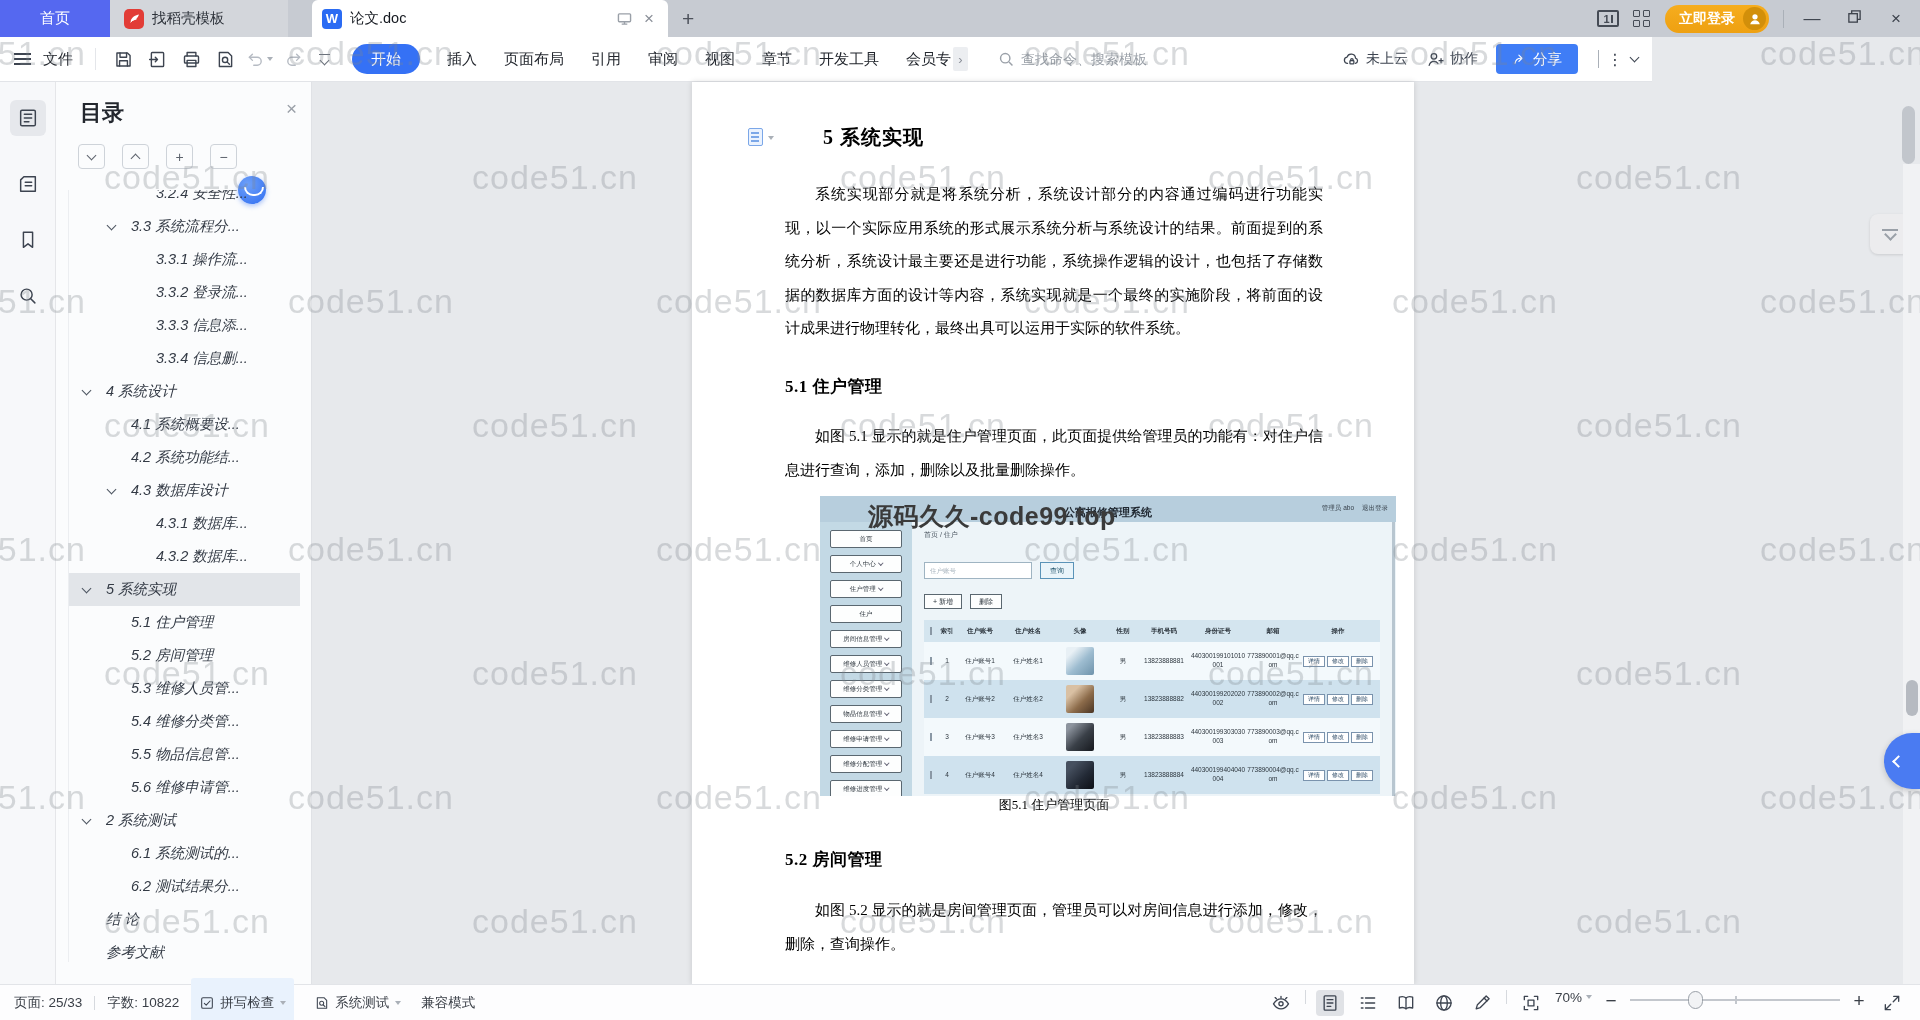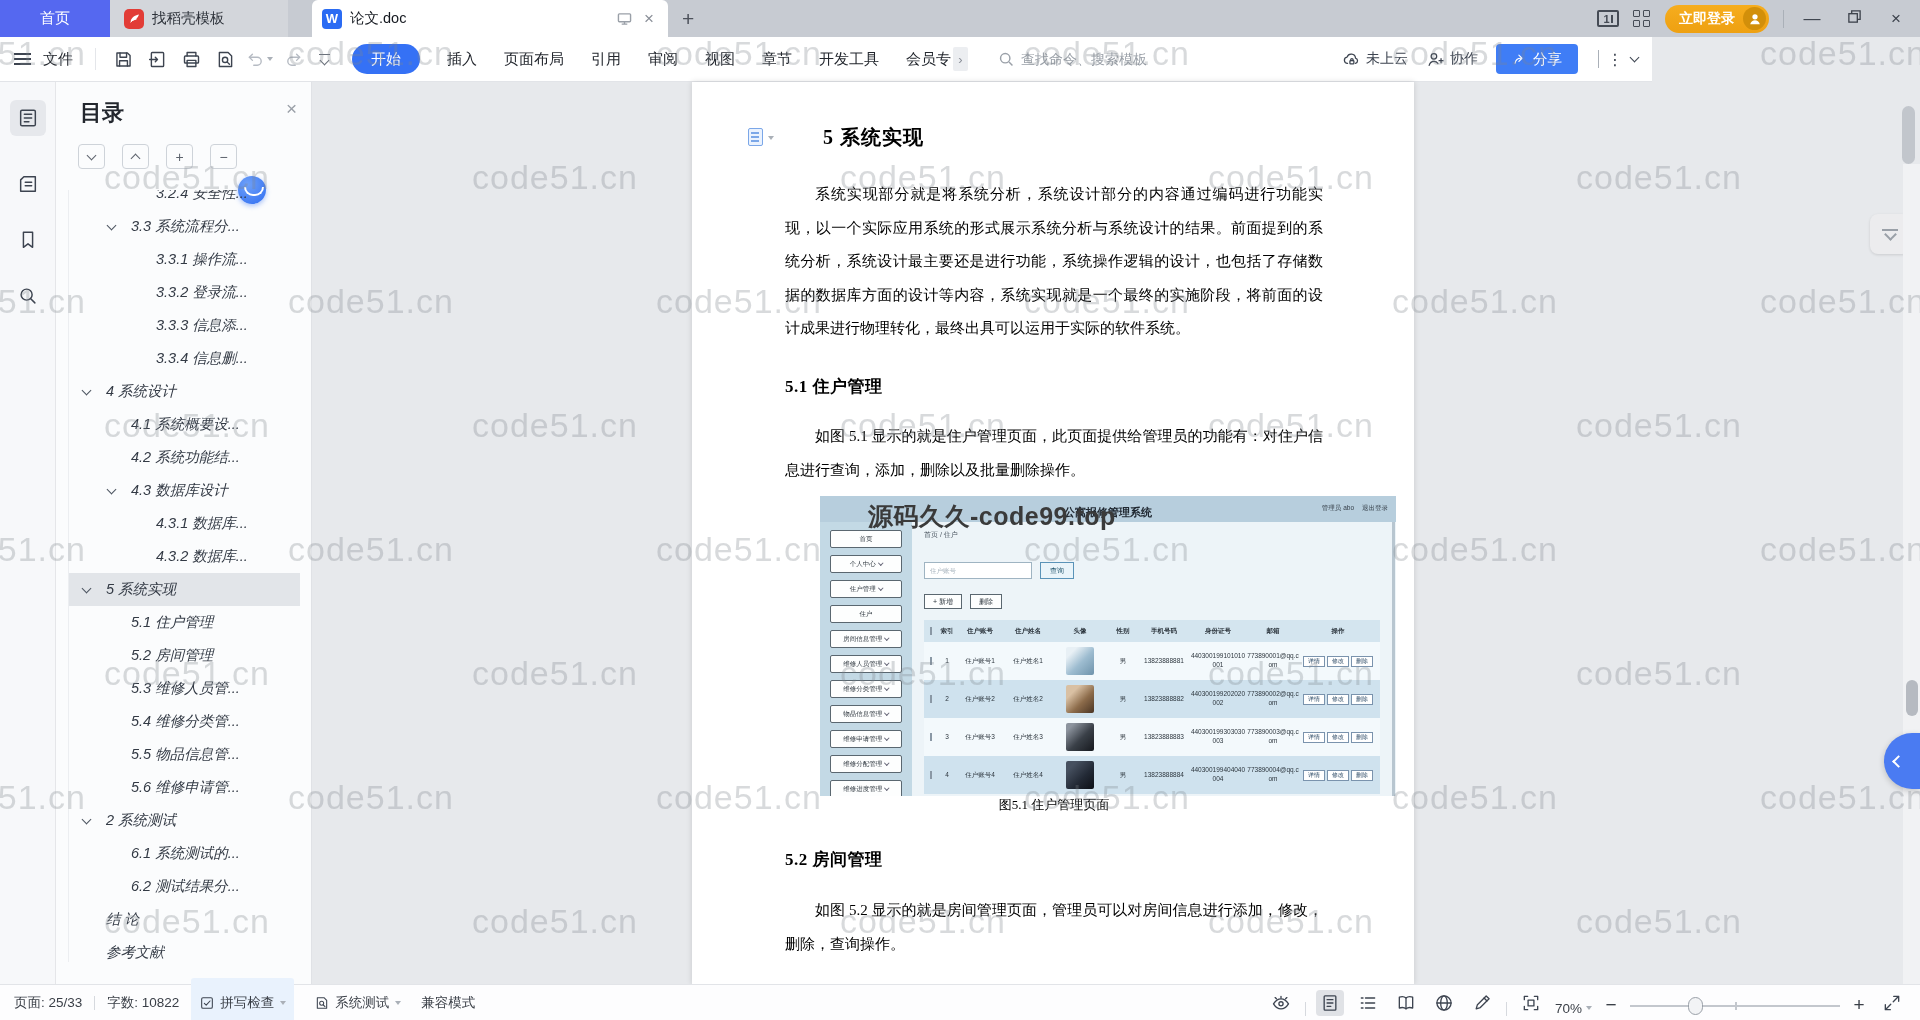--- a/index.html
+++ b/index.html
@@ -138,21 +138,21 @@
   #side-toggle { position:absolute; right:0; top:651px; width:36px; height:56px; border-radius:28px 0 0 28px; background:#4a7bf2; display:flex; align-items:center; justify-content:flex-start; padding-left:10px; box-shadow:0 2px 6px rgba(0,0,0,.2); }
   #side-toggle .cvl { width:9px; height:9px; border-left:2.5px solid #fff; border-bottom:2.5px solid #fff; transform:rotate(45deg); }
 
   
   #statusbar { position:absolute; left:0; top:984px; width:1920px; height:36px; background:#fdfdfe; border-top:1px solid #e2e4e8; display:flex; align-items:center; font-size:13.5px; color:#3a3f47; }
   #statusbar .left { display:flex; align-items:center; padding-left:14px; gap:12px; }
   .sb-div { width:1px; height:14px; background:#d6d9de; }
   .sb-chip { display:flex; align-items:center; gap:5px; padding:16px 8px; border-radius:3px; }
   .sb-chip.hl { background:#e9f2fd; }
   .sb-chip svg { width:16px; height:16px; }
-  #statusbar .right { margin-left:auto; display:flex; align-items:flex-end; gap:10px; padding-right:14px; }
+  #statusbar .right { margin-left:auto; display:flex; align-items:flex-start; gap:10px; padding-right:14px; }
   .sb-ic { width:28px; height:26px; display:flex; align-items:center; justify-content:center; border-radius:4px; }
   .sb-ic svg { width:20px; height:20px; }
   .sb-ic.active { background:#e0e2e6; }
   #zoom-val { display:flex; align-items:center; gap:3px; }
   #slider { position:relative; width:210px; height:20px; }
   #slider .track { position:absolute; left:0; top:9px; width:100%; height:2px; background:#c3c7cd; }
   #slider .tick { position:absolute; left:50%; top:6px; width:1.5px; height:8px; background:#c3c7cd; }
   #slider .knob { position:absolute; left:58px; top:1px; width:15px; height:18px; border-radius:8px; background:#f2f3f5; border:1.5px solid #9aa0a8; }
   .zoom-sign { font-size:19px; color:#3a3f47; width:18px; text-align:center; }
 

